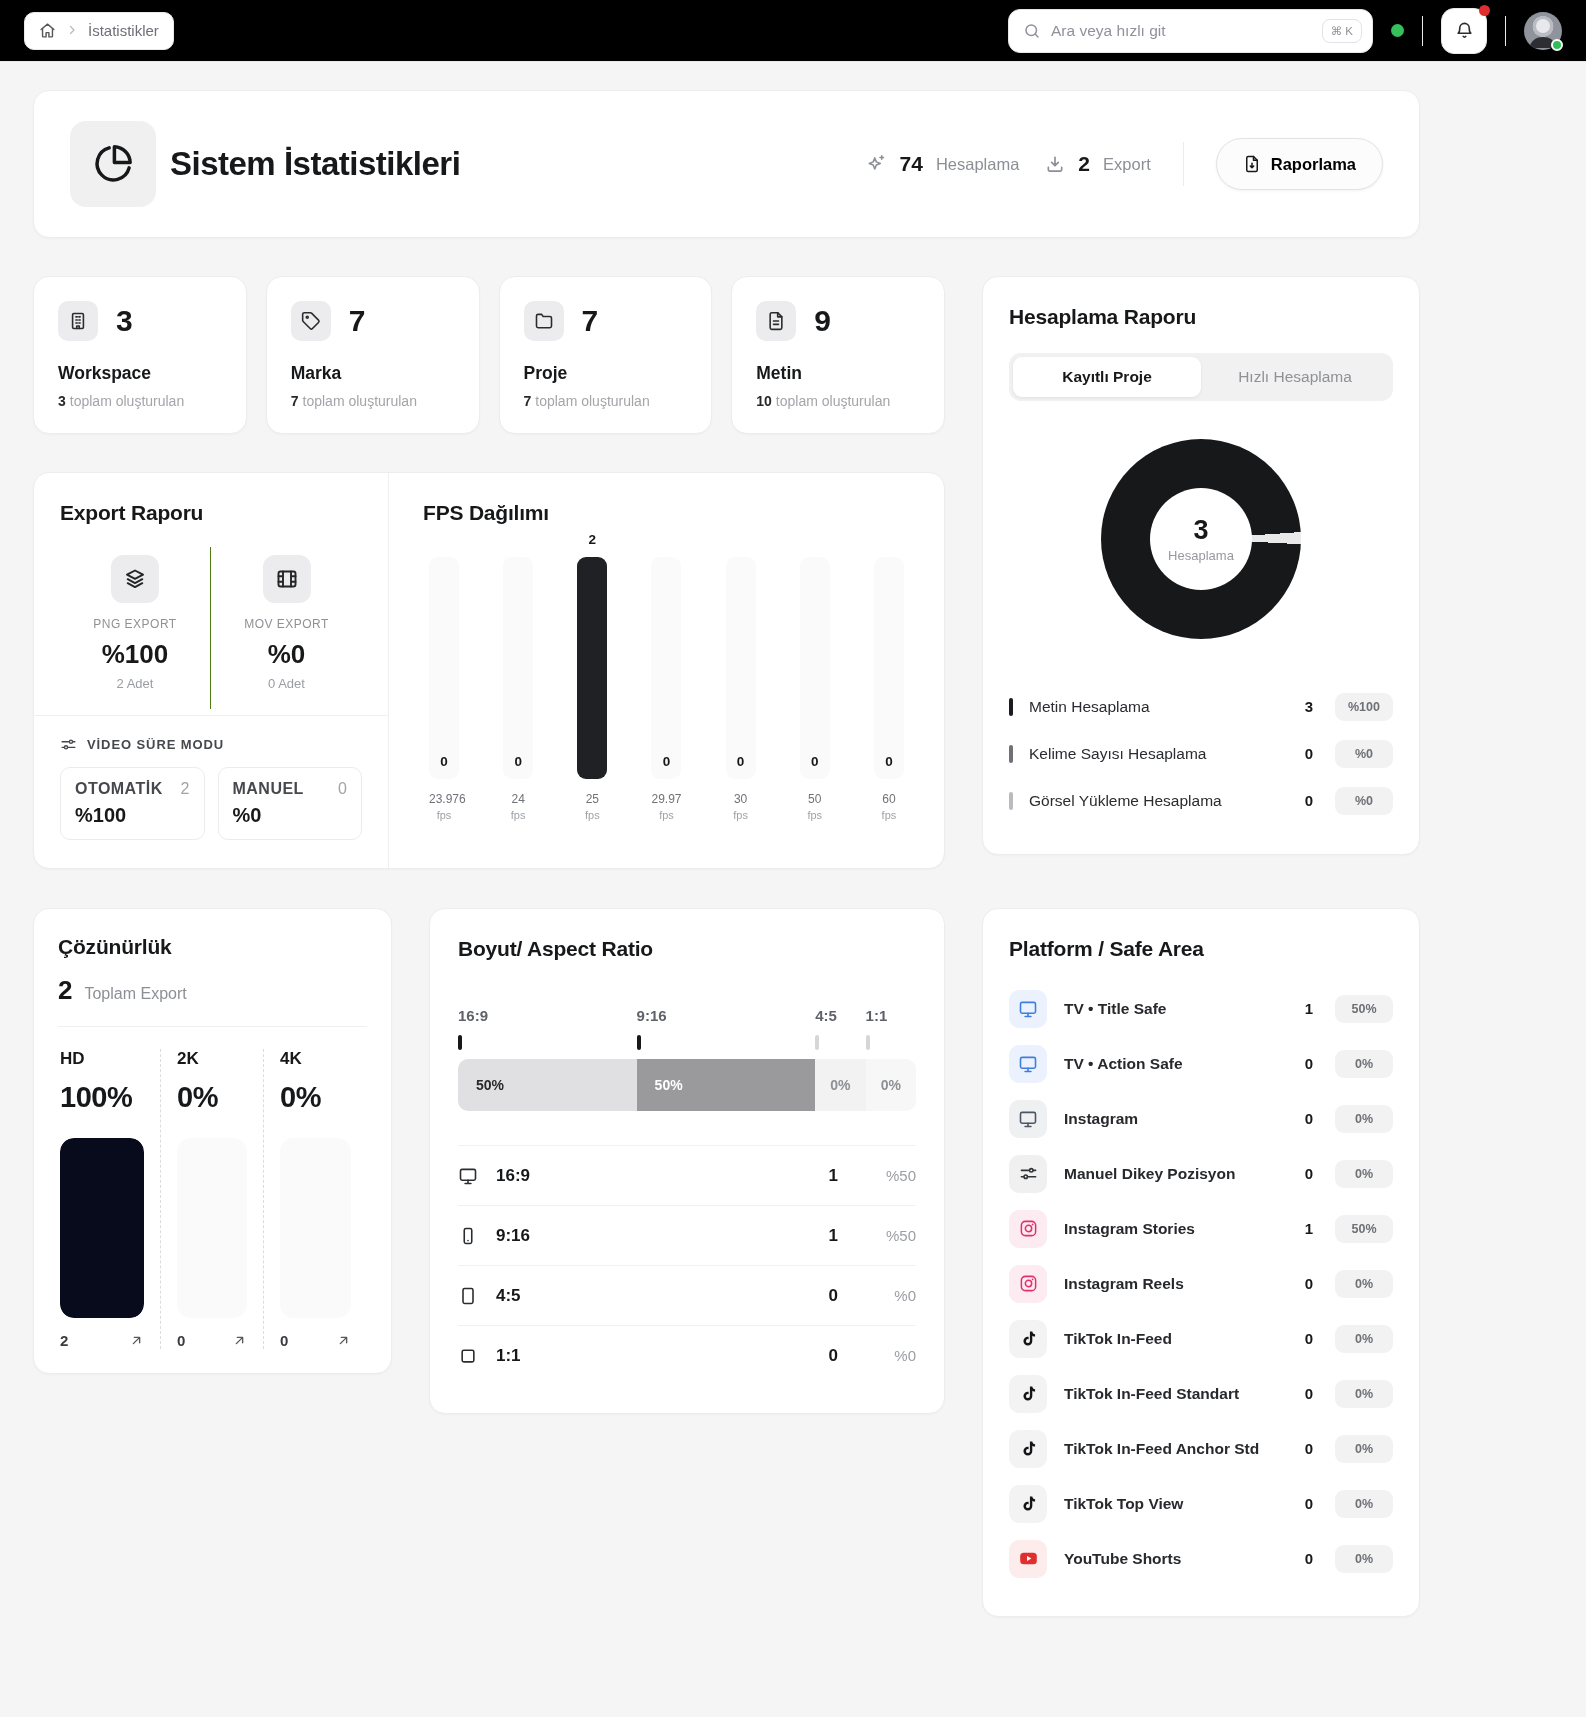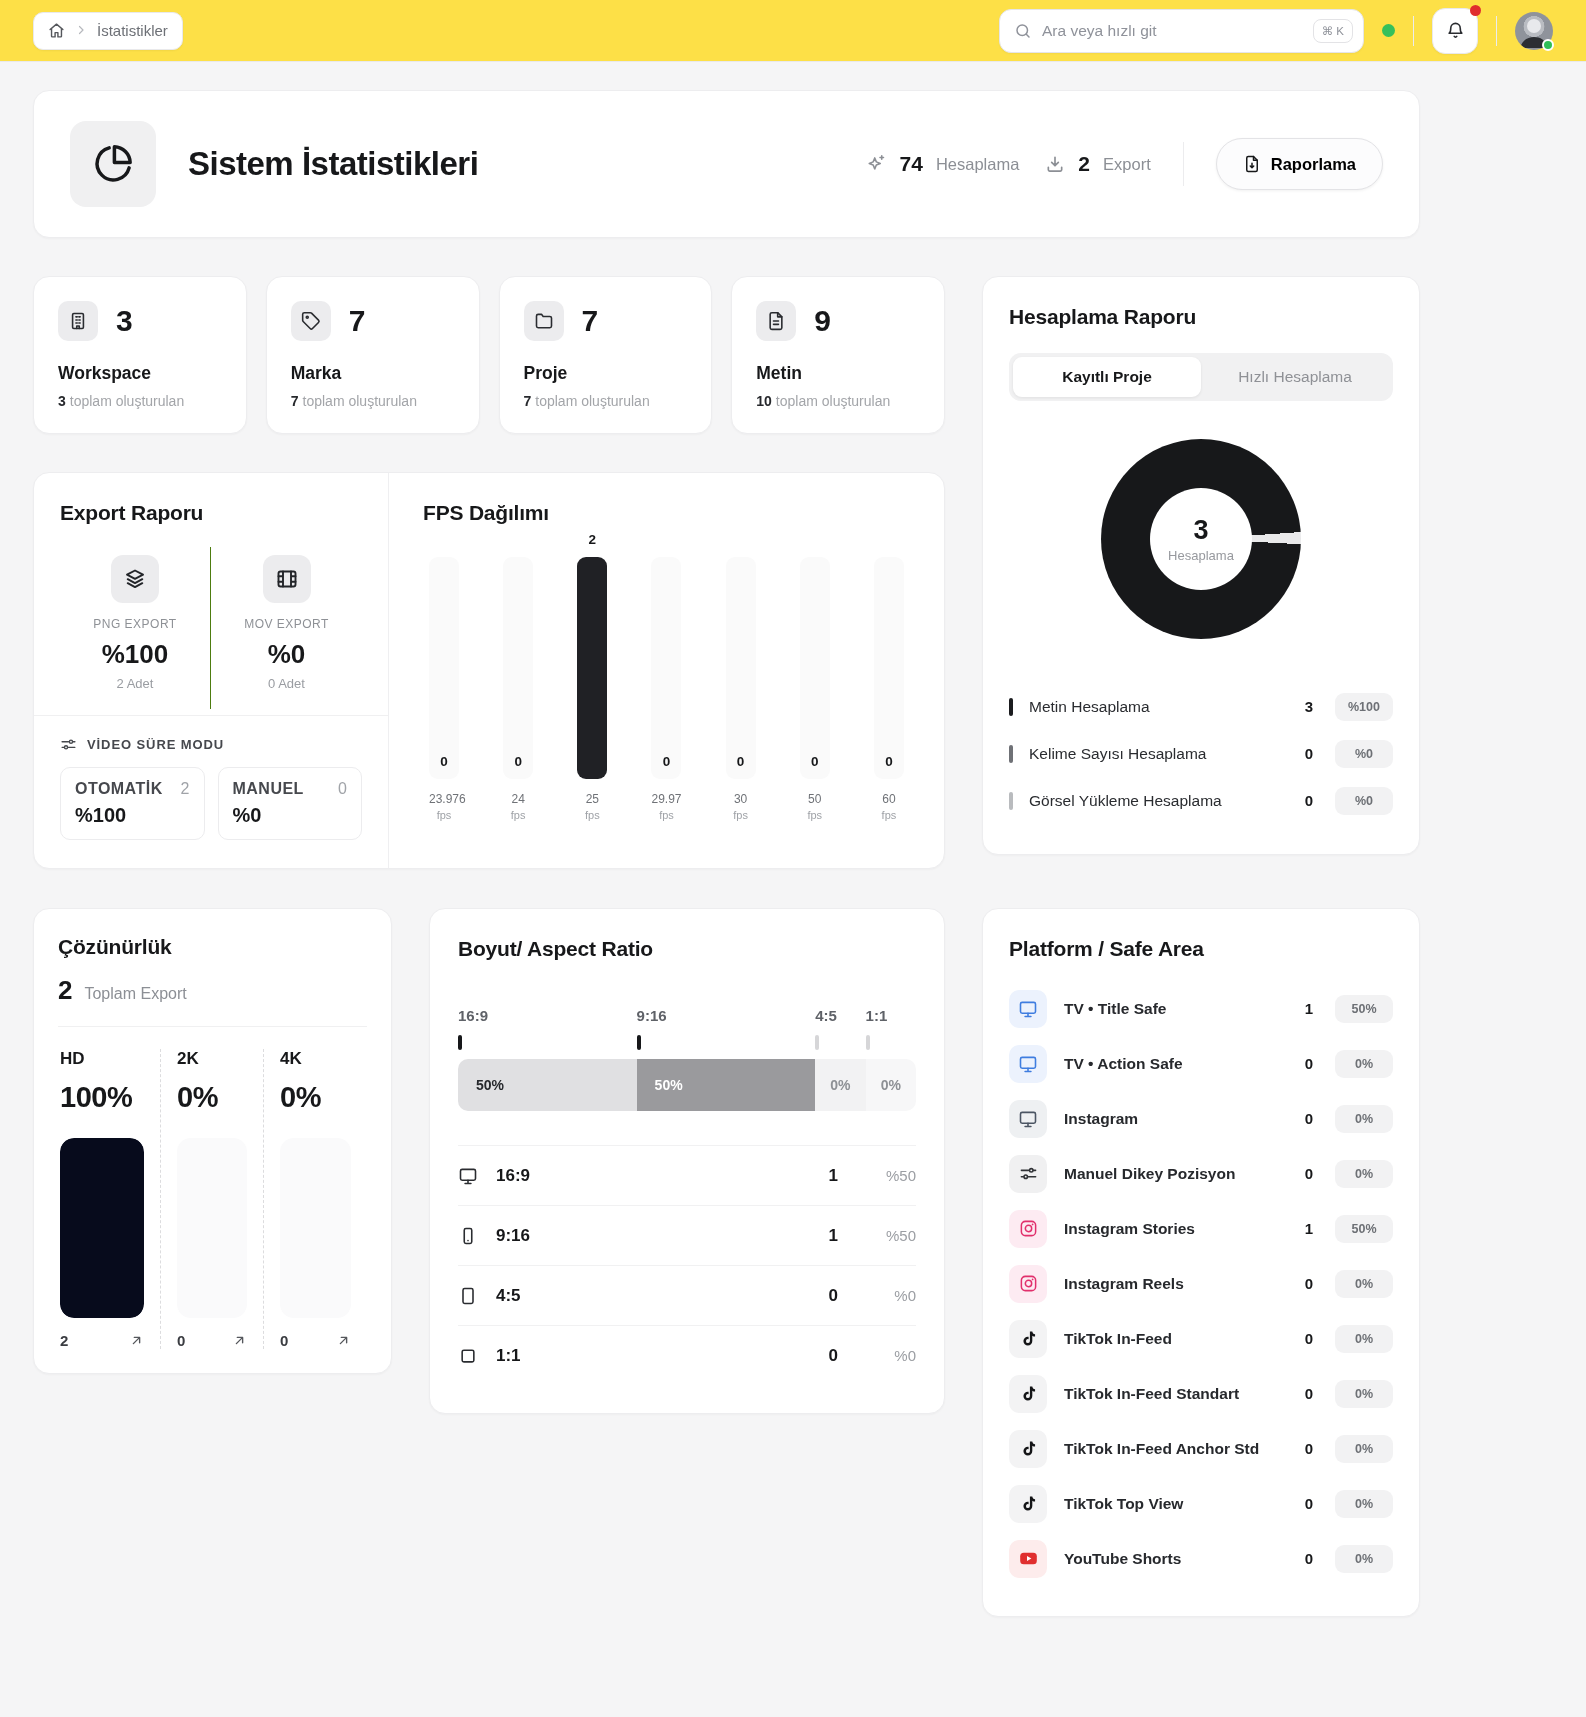--- a/index.html
+++ b/index.html
@@ -1,21 +1,21 @@
 <!DOCTYPE html>
 <html><head>
 <meta charset="utf-8">
 <style>
   * { margin:0; padding:0; box-sizing:border-box; }
   html,body { width:1586px; min-height:1717px; background:#f5f5f6; color:#17181a;
     font-family:"Liberation Sans","DejaVu Sans",sans-serif; }
   .ic svg { display:block; }
   
-  .topbar { height:62px; background:#fde047; border-bottom:1px solid #e9e9eb;
-    display:flex; align-items:center; padding:0 33px; }
+  .topbar { height:62px; background:#000000; border-bottom:1px solid #e9e9eb;
+    display:flex; align-items:center; padding:0 24px; }
   .crumb { display:flex; align-items:center; gap:10px; height:38px; padding:0 14px;
     background:#fff; border:1px solid #e9e9eb; border-radius:10px;
     box-shadow:0 1px 2px rgba(20,20,25,.05); cursor:pointer; }
   .crumb .chev { color:#b6b8bd; }
   .crumb-label { font-size:15px; color:#6d7076; }
   .top-right { margin-left:auto; display:flex; align-items:center; gap:18px; }
   .search { width:365px; height:44px; border:1px solid #e5e5e8; border-radius:12px;
     background:#fff; display:flex; align-items:center; padding:0 10px 0 14px; gap:10px;
     box-shadow:0 1px 2px rgba(20,20,25,.04); }
   .search input { flex:1; border:none; outline:none; font-size:15.5px; color:#3c3e43;
@@ -37,21 +37,21 @@
   .avatar-dot { position:absolute; bottom:-1px; right:-1px; width:12px; height:12px;
     border-radius:50%; background:#2fbf57; border:2px solid #fff; }
   
   .content { padding:28px 0 40px 33px; width:1420px; }
   .card { background:#fff; border:1px solid #ededef; border-radius:16px;
     box-shadow:0 1px 2px rgba(16,17,20,.03); }
   
   .head-card { display:flex; align-items:center; padding:30px 36px; width:1387px; }
   .head-tile { width:86px; height:86px; border-radius:16px; background:#f0f0f1;
     display:flex; align-items:center; justify-content:center; color:#17181a; }
-  .head-title { font-size:33px; font-weight:700; letter-spacing:-.5px; margin-left:32px; }
+  .head-title { font-size:33px; font-weight:700; letter-spacing:-.5px; margin-left:14px; }
   .head-stats { margin-left:auto; display:flex; align-items:center; gap:26px; }
   .hstat { display:flex; align-items:center; gap:13px; color:#8c8f95; }
   .hstat b { color:#17181a; font-size:21px; }
   .hstat span { font-size:16.5px; }
   .report-btn { display:flex; align-items:center; gap:10px; height:52px; padding:0 26px;
     border:1px solid #e3e3e6; border-radius:26px; background:#fcfcfd; font-weight:700;
     font-size:16.5px; cursor:pointer; box-shadow:0 1px 3px rgba(20,20,25,.06); }
   .main { margin-top:38px; display:grid; grid-template-columns:912px 438px;
     column-gap:37px; row-gap:39px; align-items:start; }
   

